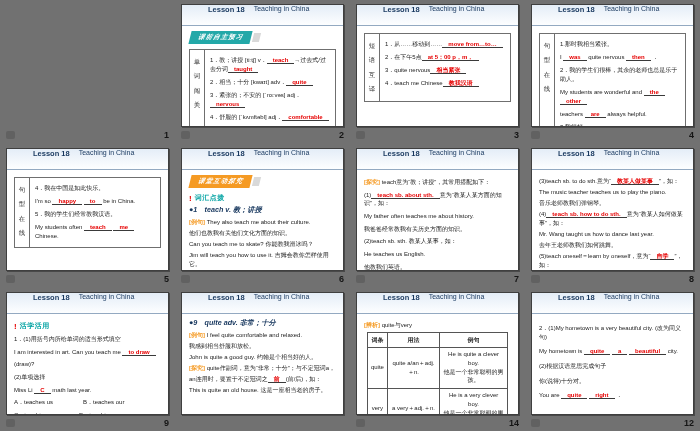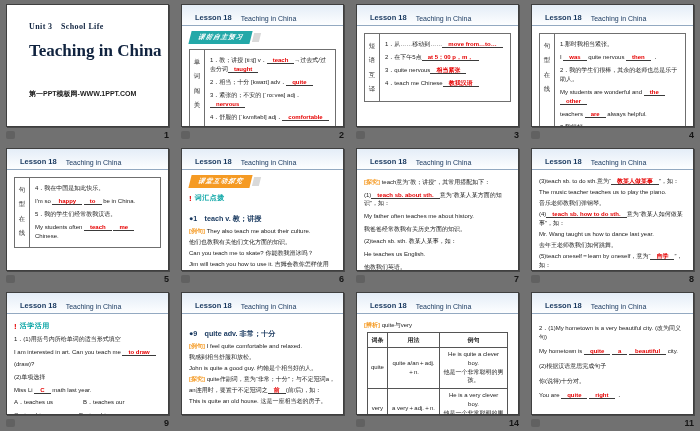--- a/index.html
+++ b/index.html
@@ -31,22 +31,22 @@
 
   
   .t-unit{position:absolute;left:22px;top:16px;font-family:"Liberation Serif",serif;
     font-weight:bold;font-size:8px;color:#10233f;letter-spacing:.4px;}
   .t-title{position:absolute;left:22px;top:36px;font-family:"Liberation Serif",serif;
     font-weight:bold;font-size:17px;color:#10233f;}
   .t-src{position:absolute;left:22px;top:84px;font-weight:bold;font-size:7px;color:#1b1b1b;}
 
   
   .shead{
-    height:17px;display:flex;align-items:flex-end;gap:9px;
-    padding:0 8px 3px 13px;
+    height:17px;display:flex;align-items:flex-start;gap:9px;
+    padding:0 8px 3px 26px;
     background:linear-gradient(#e4edf7,#fdfeff);
     border-bottom:1px solid #93a9c1;
   }
   .lesson{font-weight:bold;font-size:7.5px;color:#17375e;}
   .stitle{font-size:7px;color:#17375e;}
   .sbody{padding:4px 7px 2px 7px;}
 
   
   .badge{
     display:inline-block;position:relative;margin:1px 0 2px 1px;
@@ -57,21 +57,21 @@
     content:"";position:absolute;right:-9px;top:2px;bottom:2px;width:7px;
     background:#d9d9d9;
   }
   .badge.teal{background:#23a8a8;}
   .badge.orange{background:#f59a23;}
 
   
   .h2row{margin:3px 0 2px 0;display:flex;align-items:center;}
   .bang{color:#e60000;font-weight:bold;font-size:8px;margin-right:3px;}
   .h2{color:#00a2a2;font-weight:bold;font-size:7px;letter-spacing:.5px;}
-  .pointhead{color:#17375e;font-weight:bold;font-size:7.2px;margin:11px 0 2px 0;}
+  .pointhead{color:#17375e;font-weight:bold;font-size:7.2px;margin:0 0 2px 0;font-style:italic;}
 
   
   .lines .line{margin:2.5px 0;line-height:1.45;}
   .lines.sparse .line{margin:6px 0;}
   .lines.roomy .line{margin:4px 0;}
   .sg-k{color:#222;}
   .sg-r{color:#e60000;font-weight:bold;border-bottom:1px solid #3a3a3a;padding:0 6px;}
   .sg-o{color:#f59a23;font-weight:bold;}
 
   
@@ -91,25 +91,20 @@
     text-align:center;white-space:pre-line;color:#222;line-height:1.45;
   }
   .qtable th{font-weight:bold;}
 </style>
 </head>
 <body>
 
 <div class="grid">
 
   <div class="cell">
-    <div class="slide">
-      <div class="t-unit">Unit 3　School Life</div>
-      <div class="t-title">Teaching in China</div>
-      <div class="t-src">第一PPT模板网-WWW.1PPT.COM</div>
-    </div>
     <div class="cellfoot">
       <span class="wm"></span>
       <span class="pagenum">1</span>
     </div>
   </div>
 
   <div class="cell">
     <div class="slide">
       <div class="shead">
         <span class="lesson">Lesson 18</span>
@@ -383,17 +378,17 @@
             <div class="line"><span class="sg-k">2．(1)My hometown is a very beautiful city. (改为同义句)</span></div>
             <div class="line"><span class="sg-k">My hometown is </span><span class="sg-r">quite</span><span class="sg-k"> </span><span class="sg-r">a</span><span class="sg-k"> </span><span class="sg-r">beautiful</span><span class="sg-k"> city.</span></div>
             <div class="line"><span class="sg-k">(2)根据汉语意思完成句子</span></div>
             <div class="line"><span class="sg-k">你(说得)十分对。</span></div>
             <div class="line"><span class="sg-k">You are </span><span class="sg-r">quite</span><span class="sg-k"> </span><span class="sg-r">right</span><span class="sg-k"> ．</span></div>
           </div>
       </div>
     </div>
     <div class="cellfoot">
       <span class="wm"></span>
-      <span class="pagenum">11</span>
+      <span class="pagenum">12</span>
     </div>
   </div>
 
 </div>
 
 </body></html>

